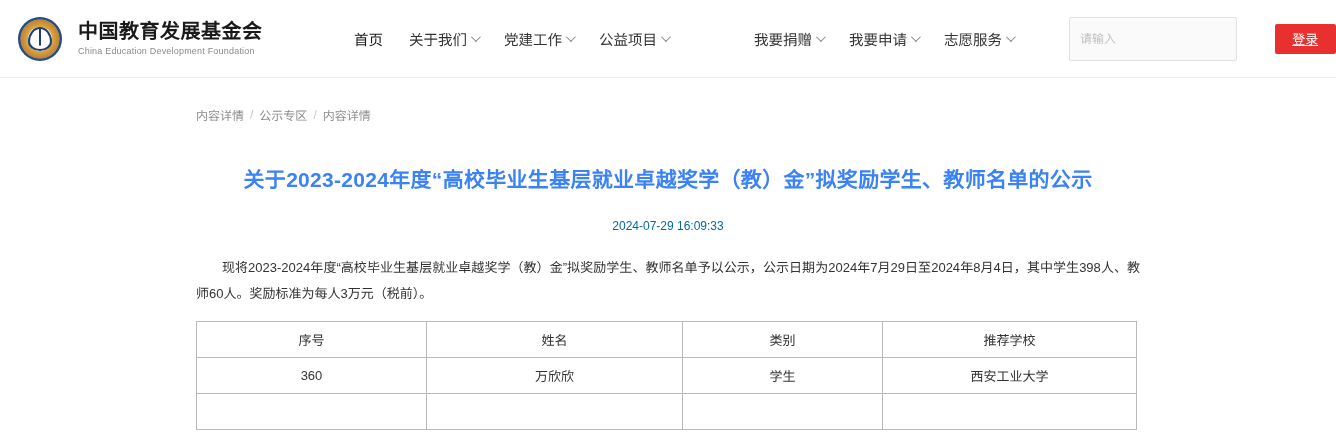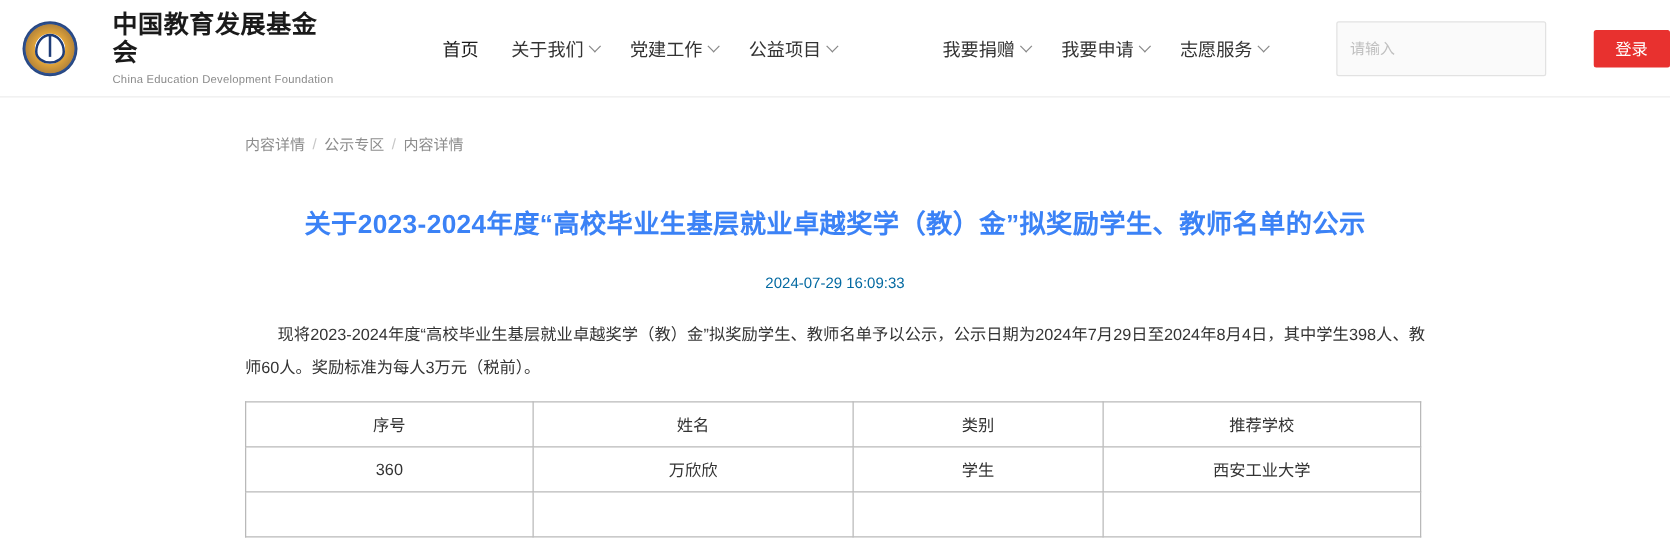--- a/index.html
+++ b/index.html
@@ -19,21 +19,21 @@
     background: #ffffff;
     border-bottom: 1px solid #ededed;
     display: flex;
     align-items: center;
     padding: 0 0 0 18px;
     position: relative;
   }
   .brand {
     display: flex;
     align-items: center;
-    gap: 28px;
+    gap: 16px;
     min-width: 250px;
   }
   .logo {
     width: 44px;
     height: 44px;
     border-radius: 50%;
     background: radial-gradient(circle at 50% 50%, #ffffff 0%, #ffffff 38%, #e0a43a 40%, #b7863a 62%, #2c4f8f 64%, #22407a 100%);
     position: relative;
     flex: 0 0 auto;
     box-shadow: inset 0 0 0 1px rgba(0,0,0,.08);
@@ -121,20 +121,21 @@
     margin-left: 38px;
     width: 70px;
     height: 30px;
     background: #e8312f;
     color: #ffffff;
     font-size: 13px;
     border: 0;
     border-radius: 2px;
     cursor: pointer;
     font-family: "Liberation Sans", sans-serif;
+    text-decoration: underline;
   }
 
   
   .content {
     padding: 0 196px;
   }
   .breadcrumb {
     padding-top: 28px;
     font-size: 12px;
     color: #8d8d8d;

